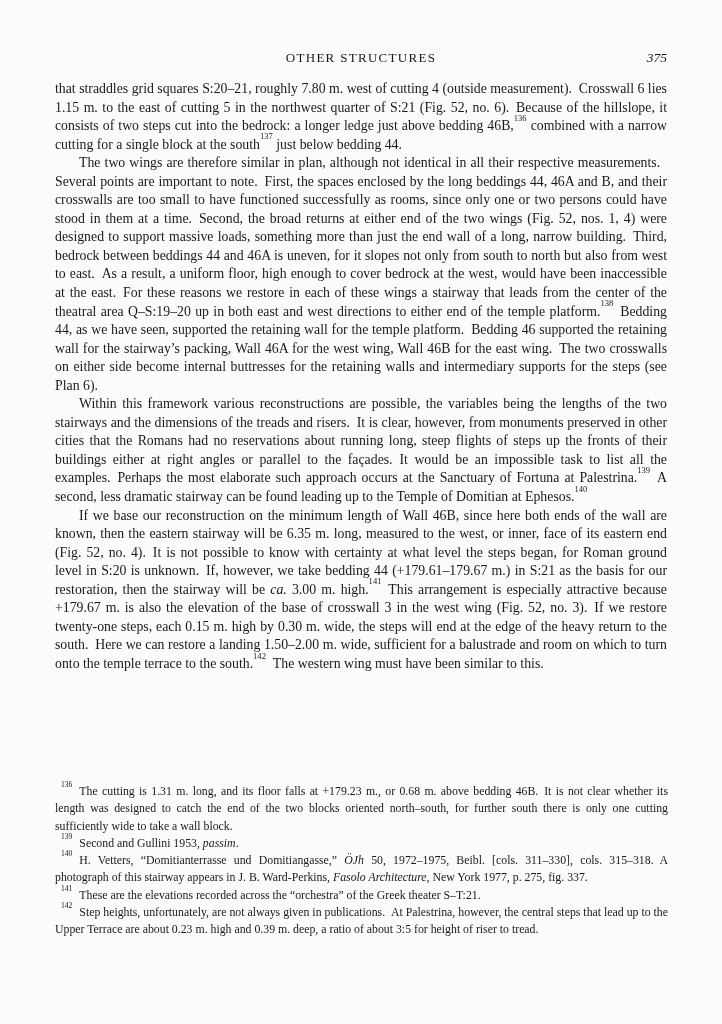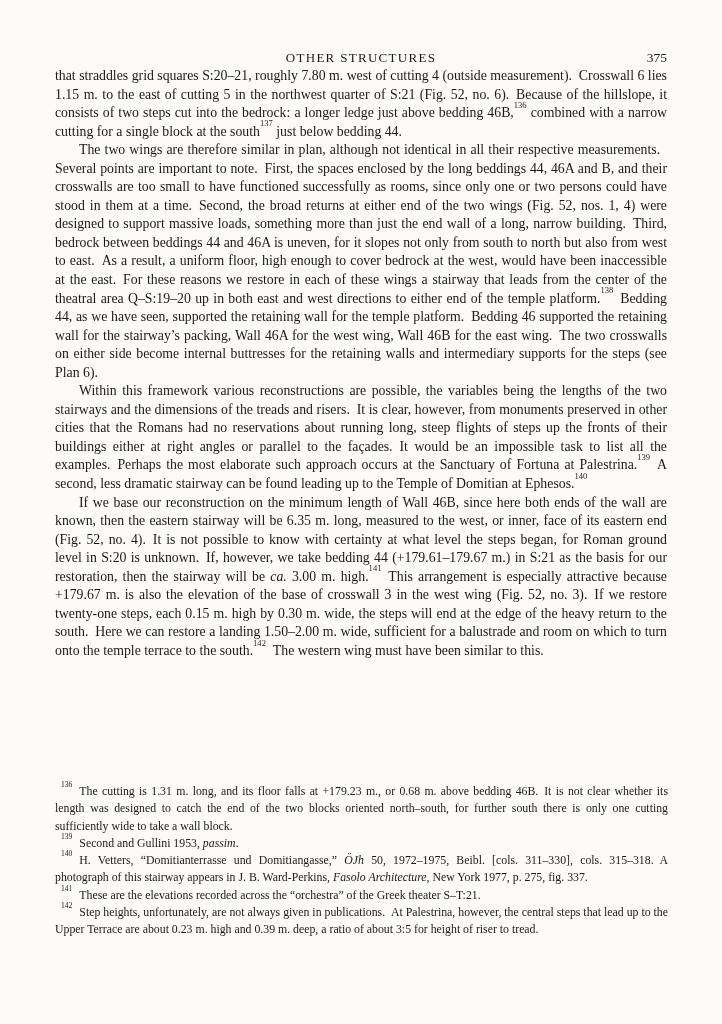--- a/index.html
+++ b/index.html
@@ -30,25 +30,26 @@
     display: block;
     text-align: center;
     letter-spacing: 1.3px;
   }
   .head-page-number {
     position: absolute;
     right: 0;
     top: 0;
     letter-spacing: 0;
     font-size: 13.5px;
+    font-style: italic;
   }
   
   .body-text {
     position: absolute;
-    top: 67px;
+    top: 80px;
     left: 55px;
     width: 612px;
     font-size: 13.8px;
     line-height: 18.55px;
     text-align: justify;
     text-justify: inter-word;
   }
   .para { margin: 0; }
   .para.indent { text-indent: 24px; }
   sup.fn-ref {

